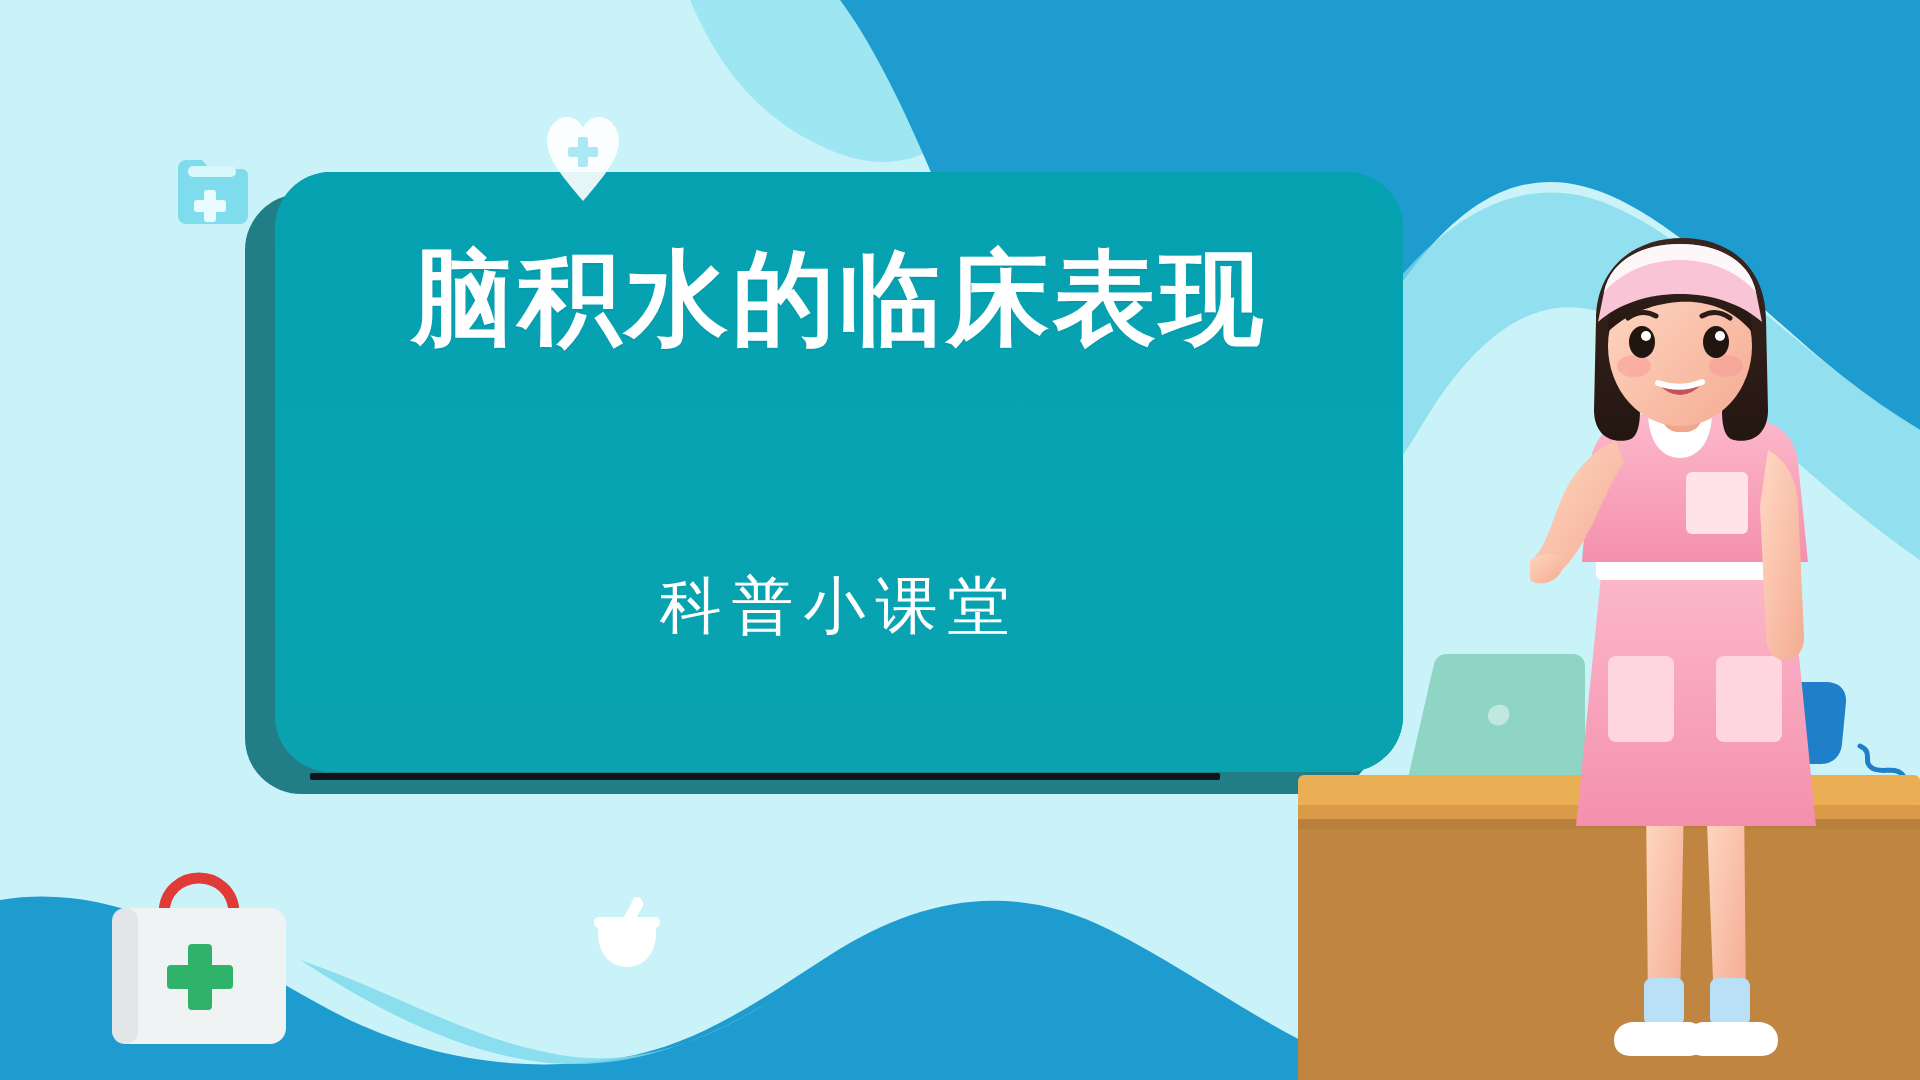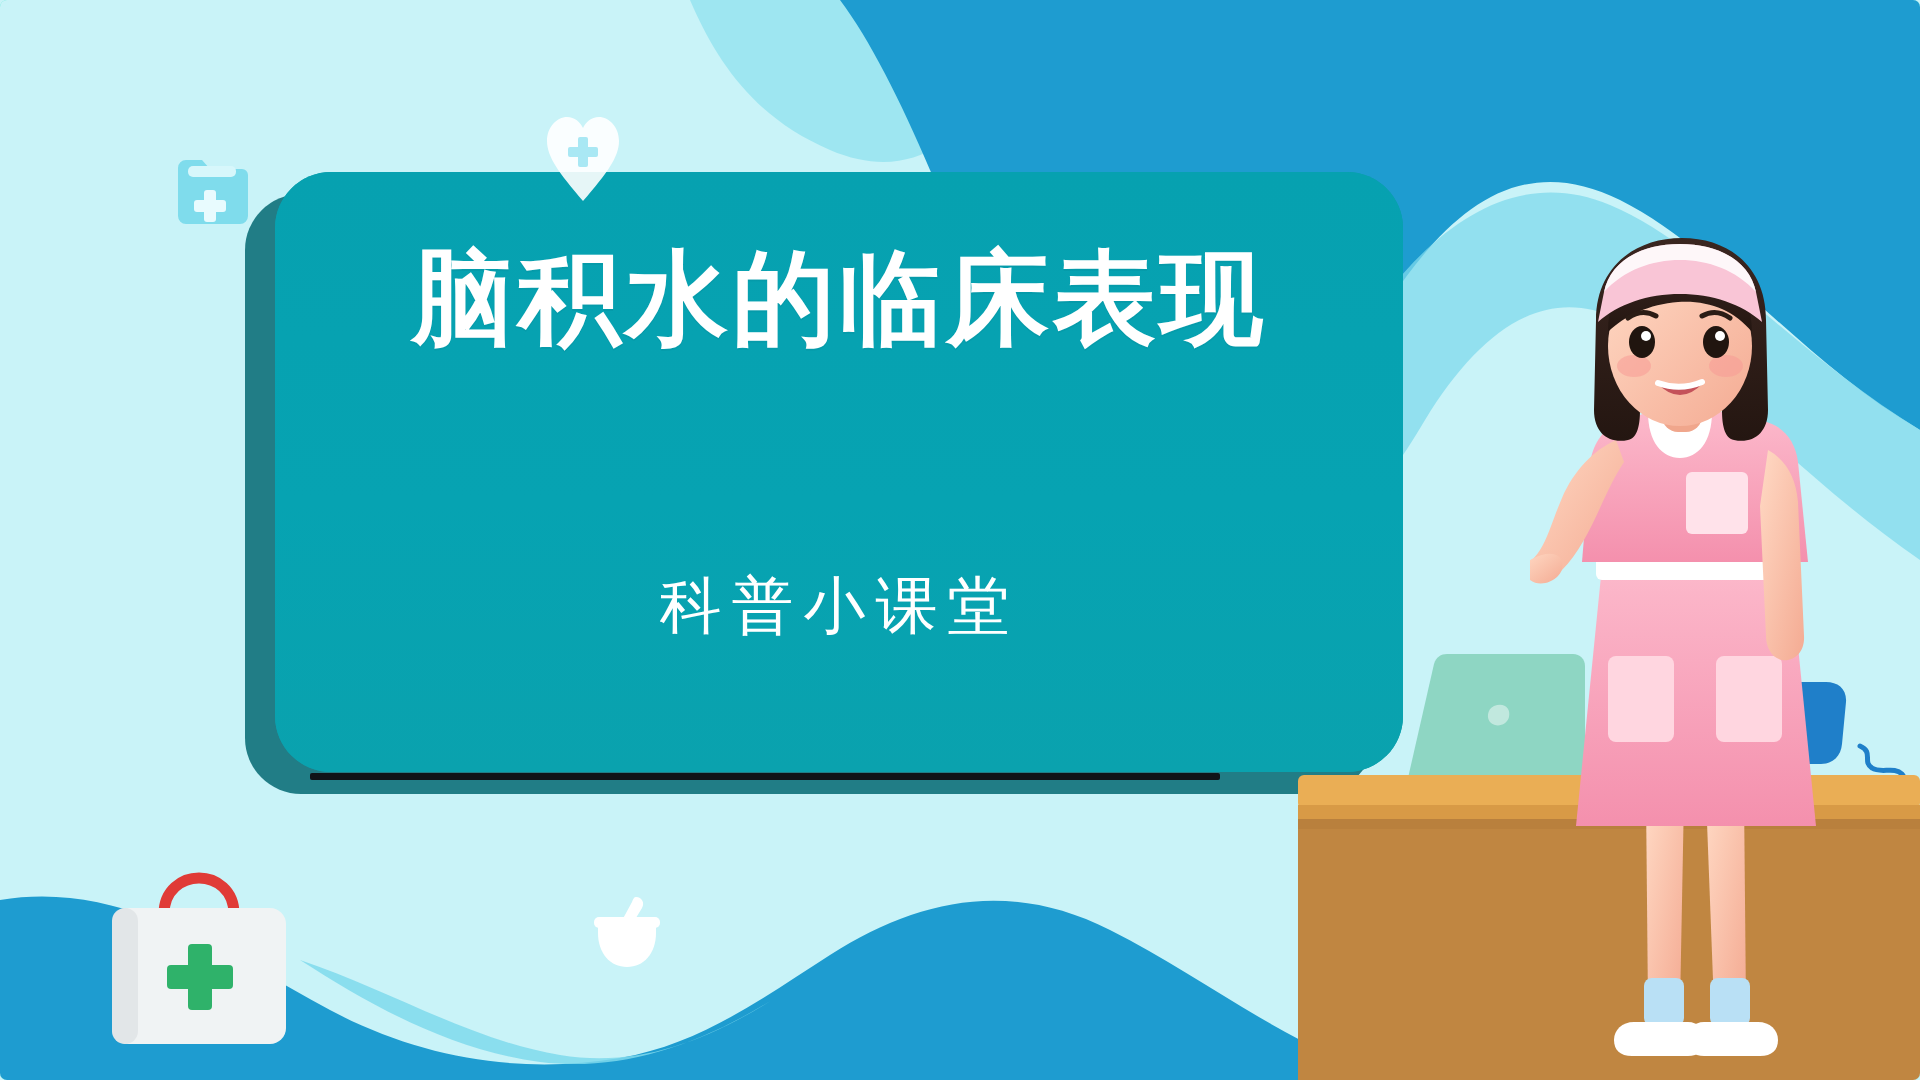--- a/index.html
+++ b/index.html
@@ -1,21 +1,21 @@
 <!DOCTYPE html>
 <html><head>
 <meta charset="utf-8">
 <style>
   html,body{margin:0;padding:0;}
   body{
     width:1920px;height:1080px;overflow:hidden;
     font-family:"Liberation Sans","DejaVu Sans",sans-serif;
     background:#c9f3f8;
   }
-  #stage{position:relative;width:1920px;height:1080px;overflow:hidden;background:#5eead4;border-radius:7px;}
+  #stage{position:relative;width:1920px;height:1080px;overflow:hidden;background:#5eead4;}
 
   .layer{position:absolute;inset:0;}
   svg.layer{display:block;}
 
   
   #title-card{
     position:absolute;
     left:275px;top:172px;
     width:1128px;height:600px;
     border-radius:56px;

